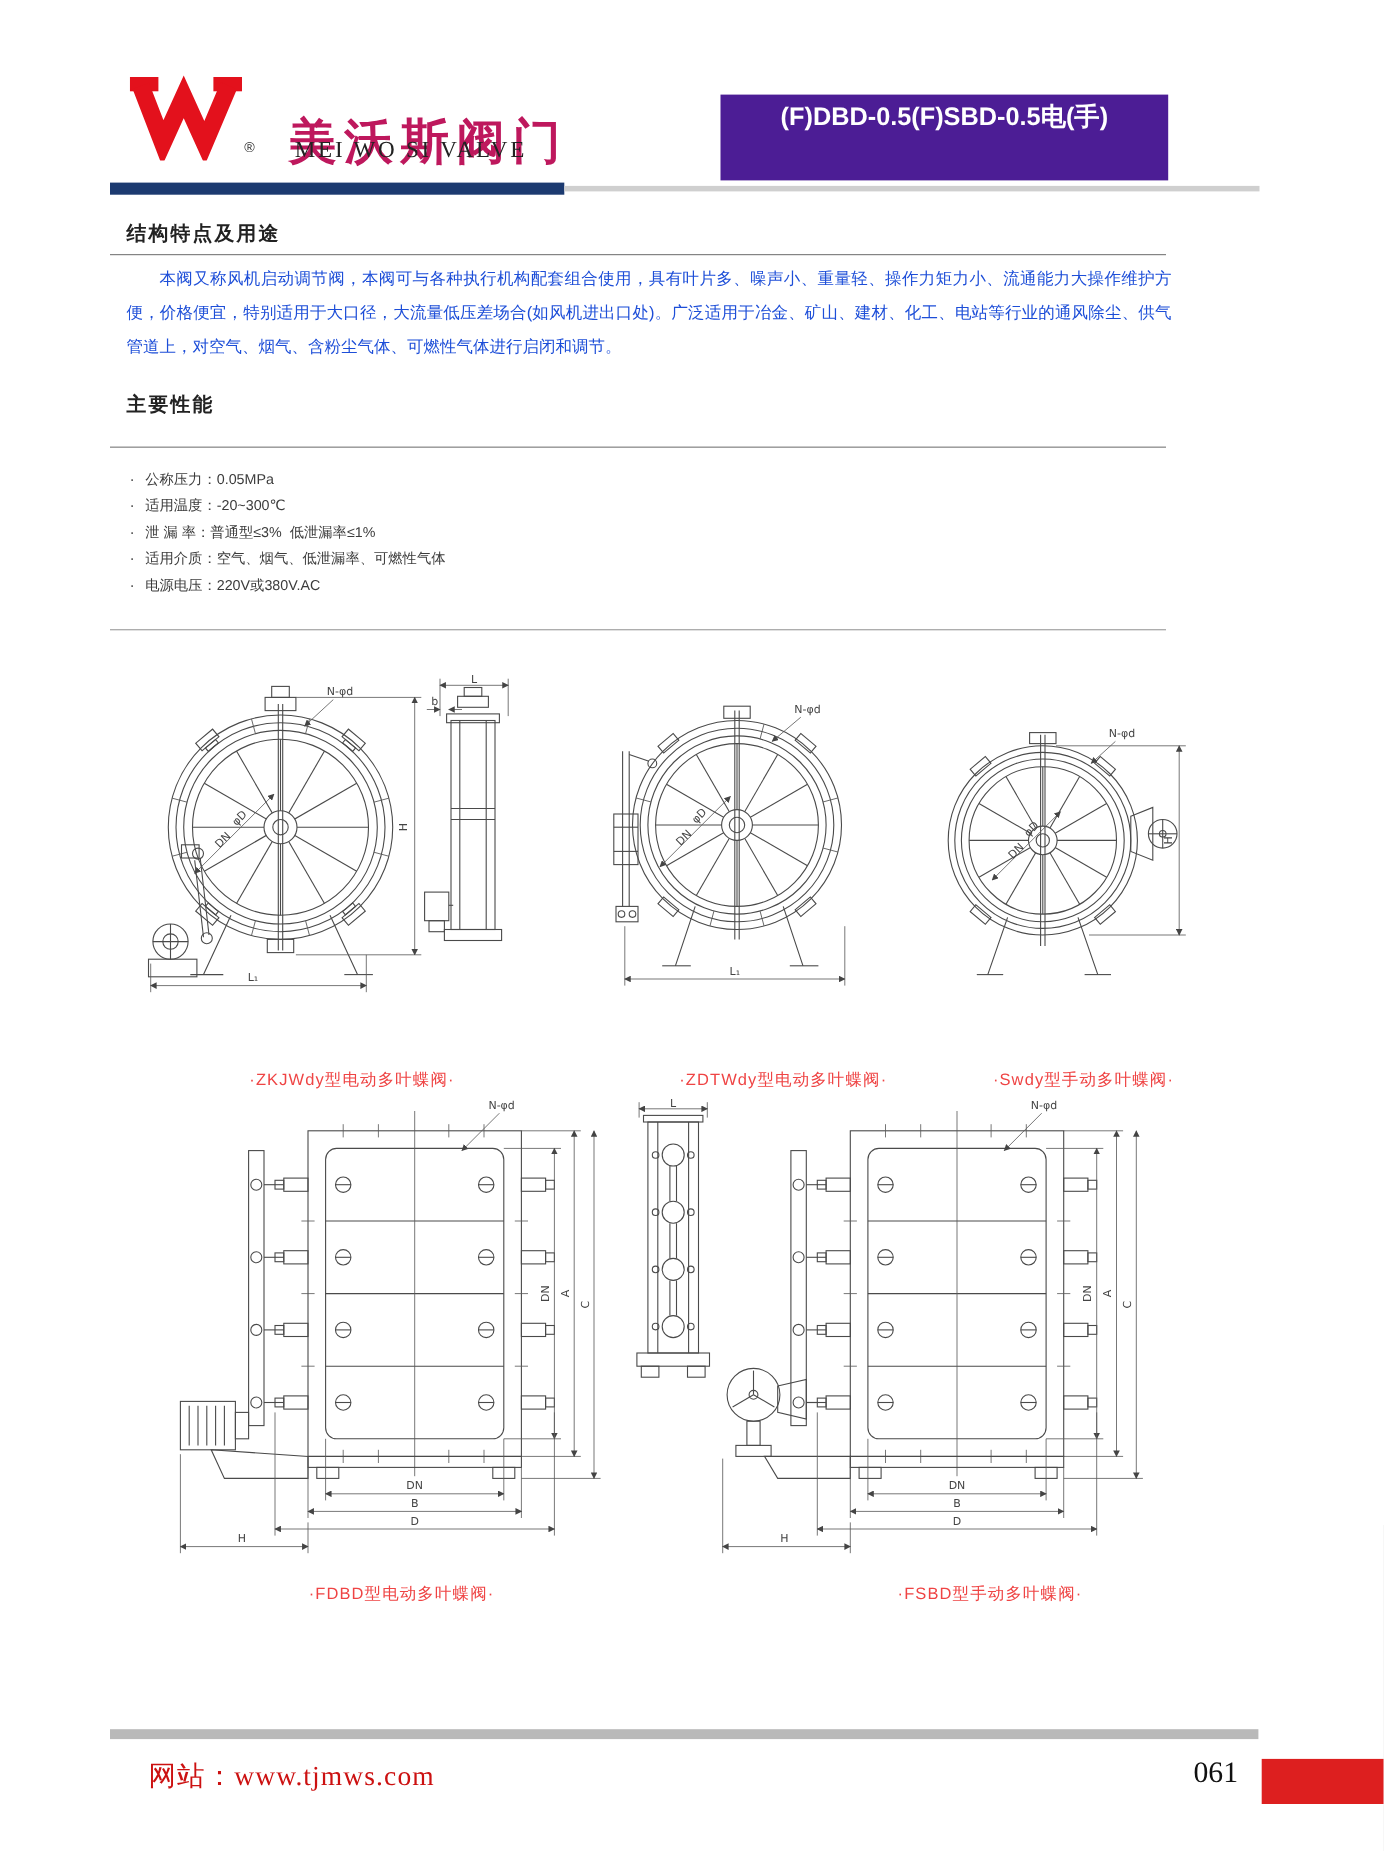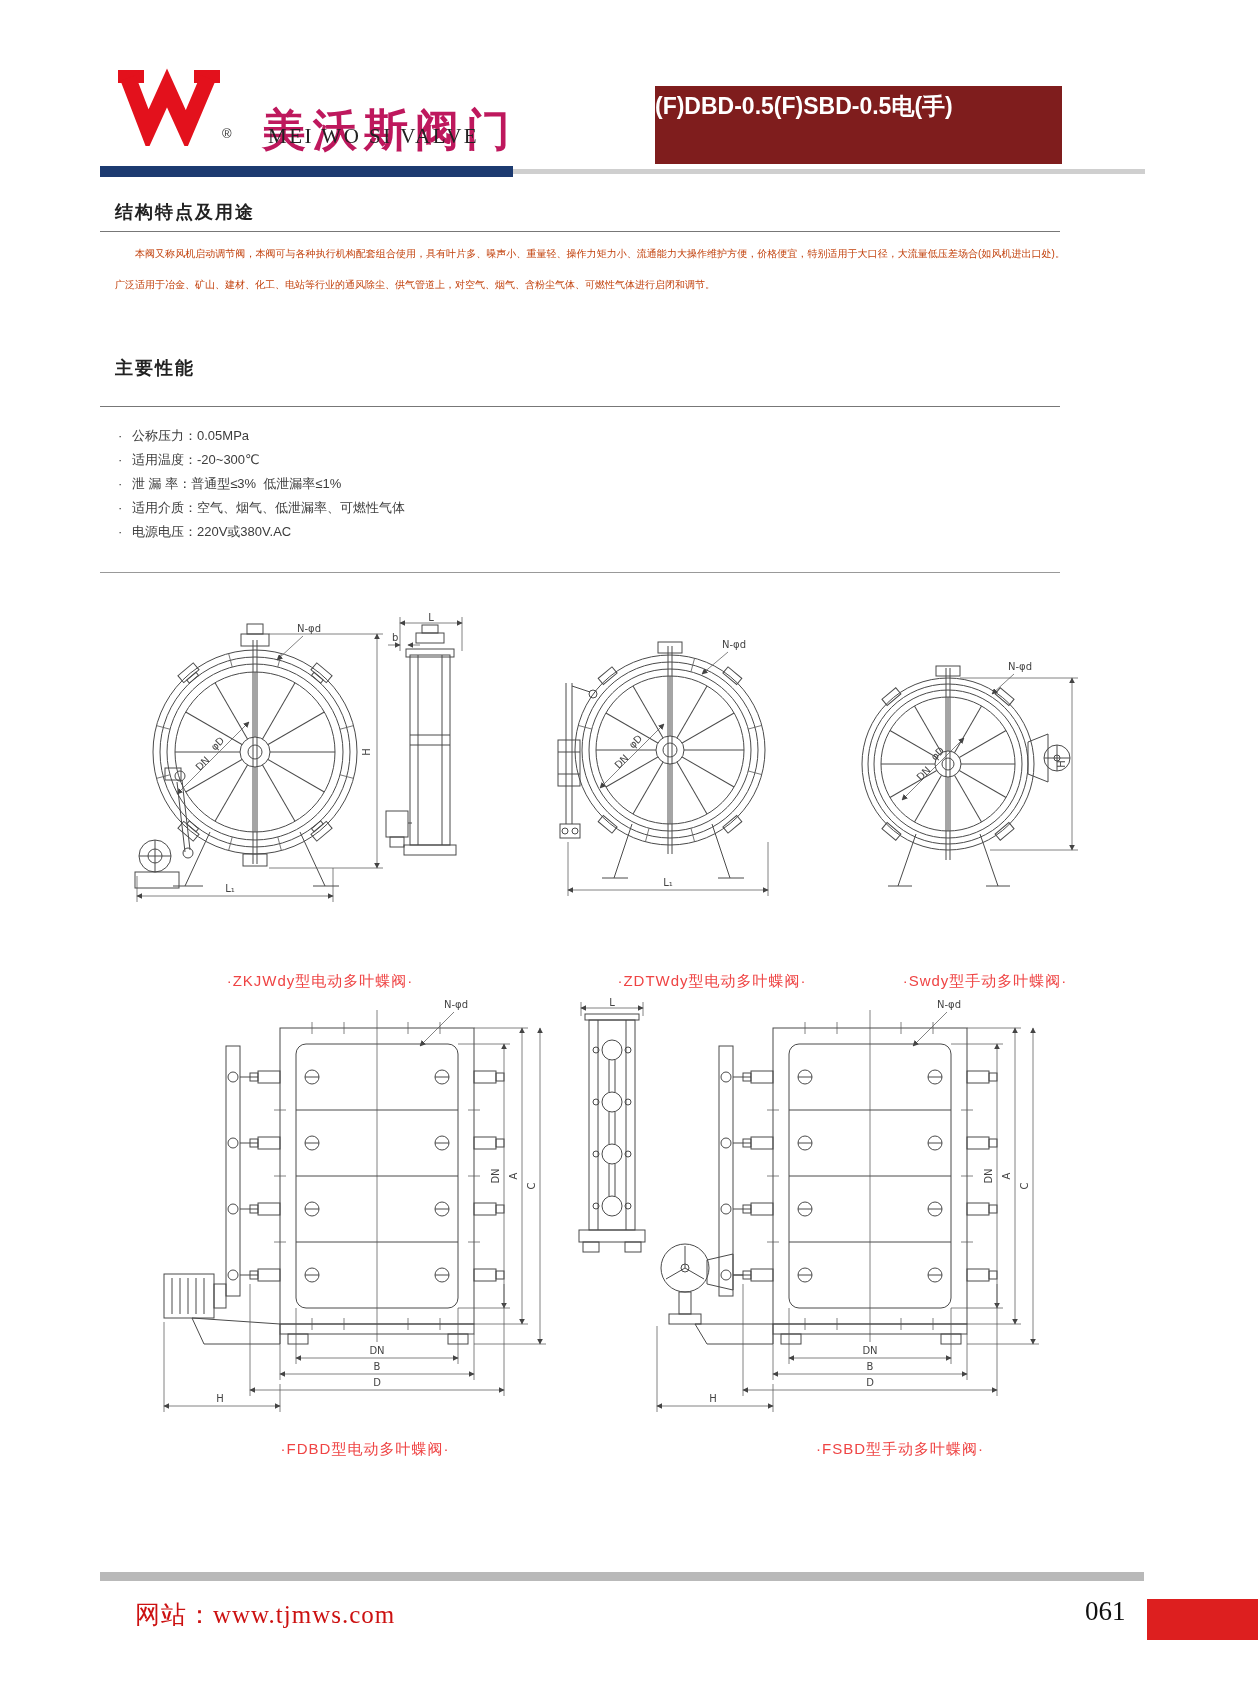--- a/index.html
+++ b/index.html
@@ -5,30 +5,30 @@
   html,body{margin:0;padding:0;background:#e8e8e8;}
   #page{position:relative;width:1258px;height:1683px;background:#ffffff;overflow:hidden;
         font-family:"Liberation Sans","DejaVu Sans",sans-serif;color:#333;}
   .abs{position:absolute;}
 
   
   #brand-cn{font-family:"DejaVu Serif","Liberation Serif",serif;font-weight:bold;
             font-size:44px;color:#be185d;letter-spacing:7px;line-height:1;margin-top:36px;}
   #brand-en{font-family:"Liberation Serif","DejaVu Serif",serif;font-size:21px;color:#222;
             letter-spacing:2.5px;line-height:1;}
-  #title-box{background:#7f1d1d;color:#ffffff;font-weight:bold;font-size:23px;
-             line-height:35px;padding-top:3px;box-sizing:border-box;}
+  #title-box{background:#4c1d95;color:#ffffff;font-weight:bold;font-size:23px;
+             text-align:center;line-height:35px;padding-top:3px;box-sizing:border-box;}
   #navy-bar{background:#1c3a70;}
   #hdr-line{background:#cfcfcf;}
 
   
   .sec-heading{font-size:18px;font-weight:bold;color:#222;letter-spacing:2px;}
   .rule{background:#777;height:1px;}
   .rule2{background:#999;height:1px;}
-  #features-body{width:950px;font-size:10px;line-height:31px;color:#c2410c;
+  #features-body{width:950px;font-size:15px;line-height:31px;color:#1d4ed8;
                  text-align:justify;text-indent:2em;margin:0;}
   .perf-item{font-size:13px;line-height:24px;color:#3c3c3c;white-space:pre;}
   .perf-item .bullet{display:inline-block;width:14px;color:#3c3c3c;}
 
   
   svg.draw{position:absolute;overflow:visible;}
   svg.draw .ln{stroke:#4a4a4a;fill:none;stroke-width:1;}
   svg.draw .thin{stroke:#5a5a5a;stroke-width:.75;}
   svg.draw text{fill:#444;stroke:none;font-family:"DejaVu Sans","Liberation Sans",sans-serif;font-size:10px;}
   .caption{position:absolute;font-size:15px;color:#ef4444;text-align:center;letter-spacing:1px;}

